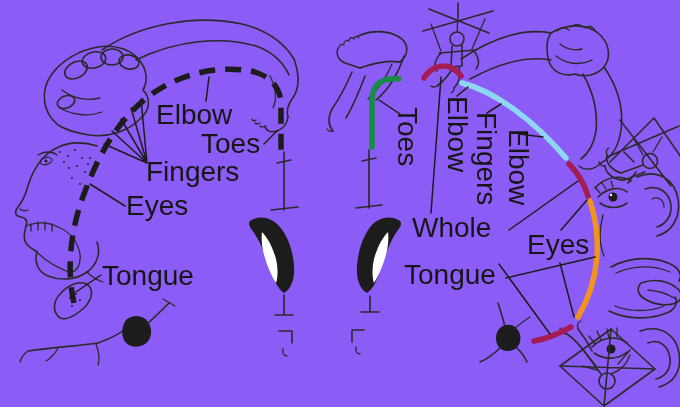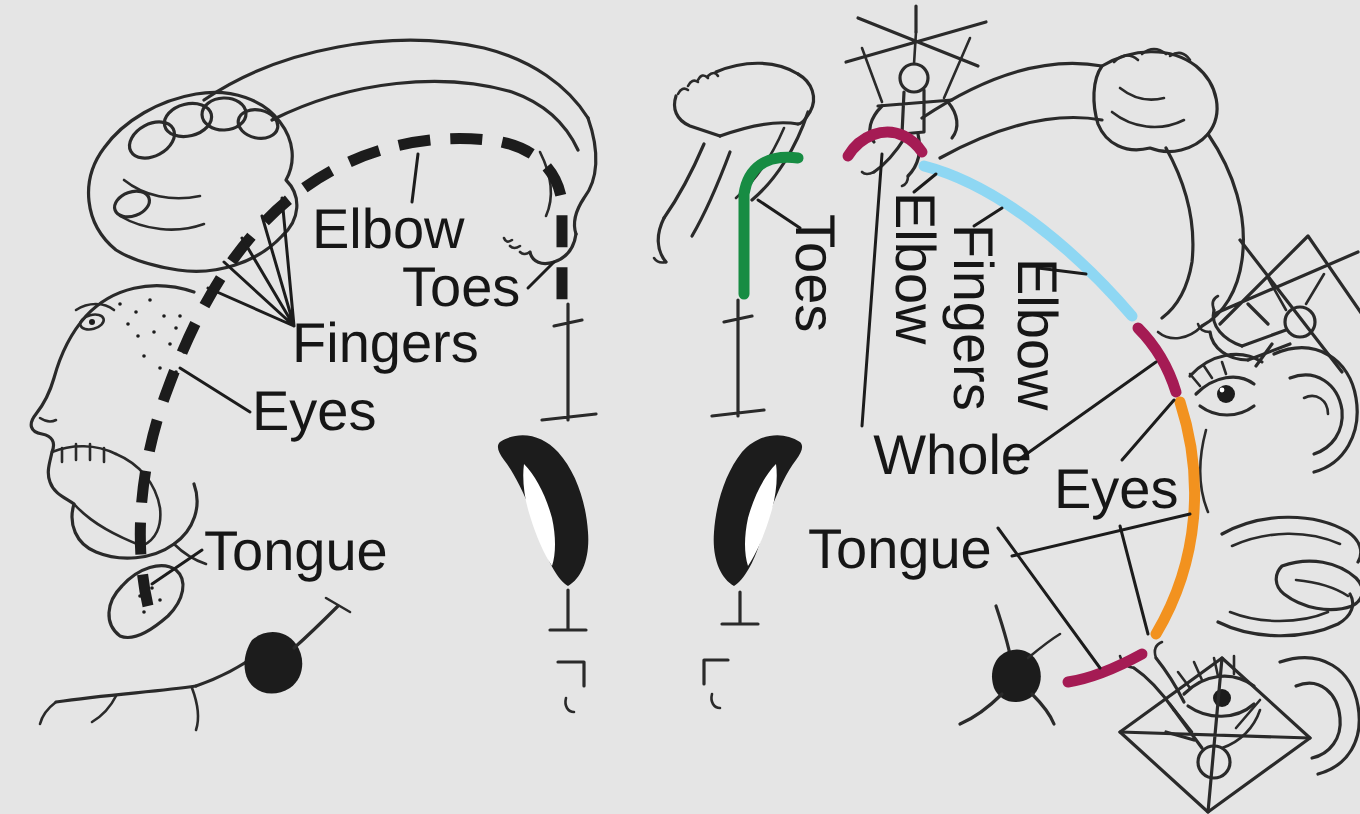--- a/index.html
+++ b/index.html
@@ -1,21 +1,21 @@
 <!DOCTYPE html>
 <html><head>
 <meta charset="utf-8">
 <style>
   html,body{margin:0;padding:0;background:#fff;}
-  #stage{position:relative;width:680px;height:407px;background:#e5e5e5;overflow:hidden;
+  #stage{position:relative;width:680px;height:407px;background:#8b5cf6;overflow:hidden;
          font-family:"Liberation Sans",sans-serif;}
   #art{position:absolute;left:0;top:0;}
   .lbl{position:absolute;color:#161616;font-size:28px;line-height:1;white-space:nowrap;}
   .rot{transform-origin:0 0;transform:rotate(90deg);}
-  .wb{text-align:right;width:104px;line-height:0.92;}
+  .wb{text-align:left;width:104px;line-height:0.92;}
   .sk{stroke:#2a2a2a;stroke-width:1.6;fill:none;stroke-linecap:round;stroke-linejoin:round;}
   .thin{stroke:#2a2a2a;stroke-width:1.3;fill:none;stroke-linecap:round;}
   .fillink{fill:#1c1c1c;stroke:none;}
   .lead{stroke:#1c1c1c;stroke-width:1.5;fill:none;stroke-linecap:round;}
   .carc{fill:none;stroke-width:5.5;stroke-linecap:round;}
 </style>
 </head>
 <body>
 
 <div id="stage">

